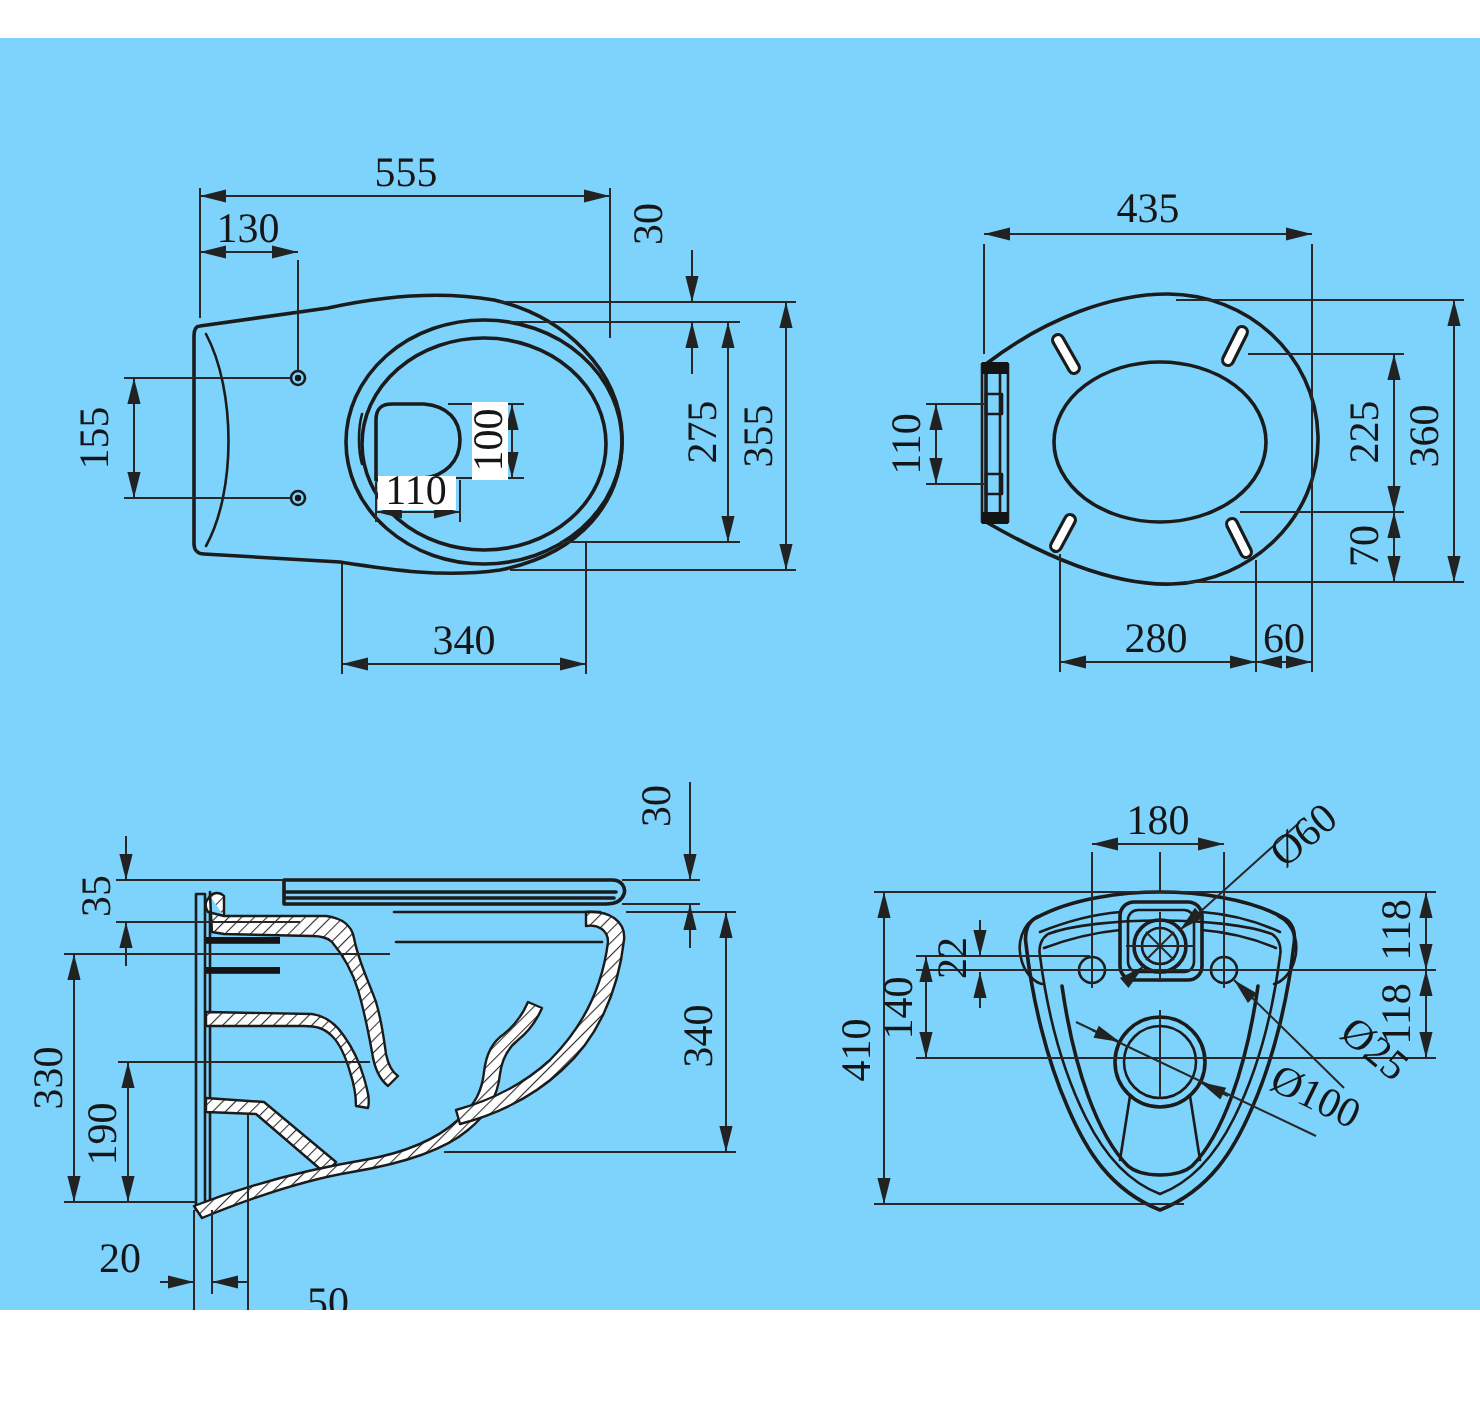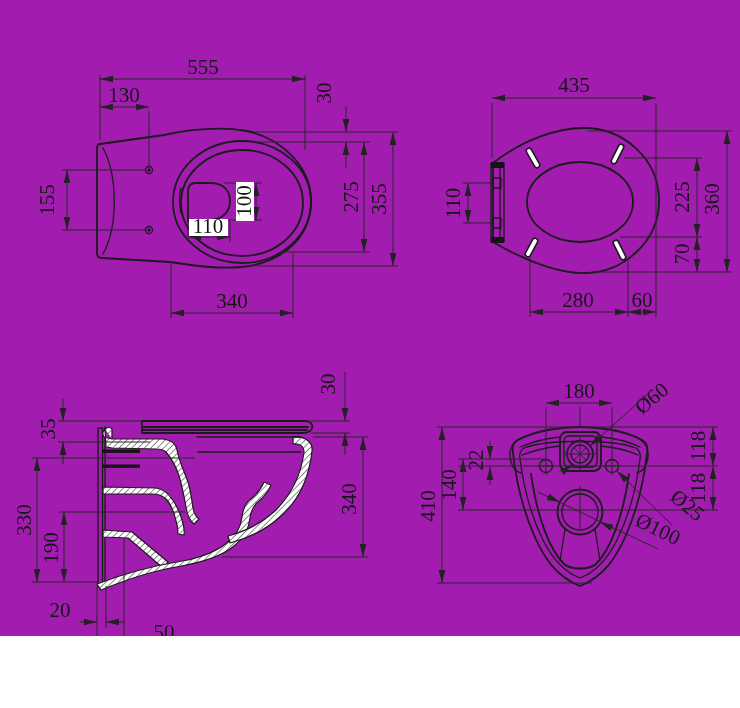--- a/index.html
+++ b/index.html
@@ -1,18 +1,18 @@
 <!DOCTYPE html>
 <html><head>
 <meta charset="utf-8">
 <title>Technical Drawing</title>
 <style>
   html,body { margin:0; padding:0; background:#ffffff; }
-  .canvas { position:relative; width:740px; height:636px; background:#a21caf; overflow:hidden;
-            font-family:"Liberation Serif", serif; }
+  .canvas { position:relative; width:740px; height:636px; background:#7dd3fc; overflow:hidden;
+            font-family:"Liberation Serif", serif;margin-top:19px; }
   svg { position:absolute; left:0; top:0; }
   .g  { stroke:#1b1b1b; stroke-width:1.8; fill:none; stroke-linecap:round; stroke-linejoin:round; }
   .g2 { stroke:#1b1b1b; stroke-width:1.3; fill:none; stroke-linecap:round; stroke-linejoin:round; }
   .d  { stroke:#282828; stroke-width:1; fill:none; }
   .hb { fill:url(#hatch); stroke:#1b1b1b; stroke-width:1.2; stroke-linejoin:round; }
   .blk{ fill:#141414; stroke:none; }
   .slot-o { stroke:#1b1b1b; stroke-width:7; stroke-linecap:round; fill:none; }
   .slot-i { stroke:#ffffff; stroke-width:3.8; stroke-linecap:round; fill:none; }
   text { font-family:"Liberation Serif", serif; font-size:21px; fill:#161616; }
   .tbg { fill:#ffffff; stroke:none; }

